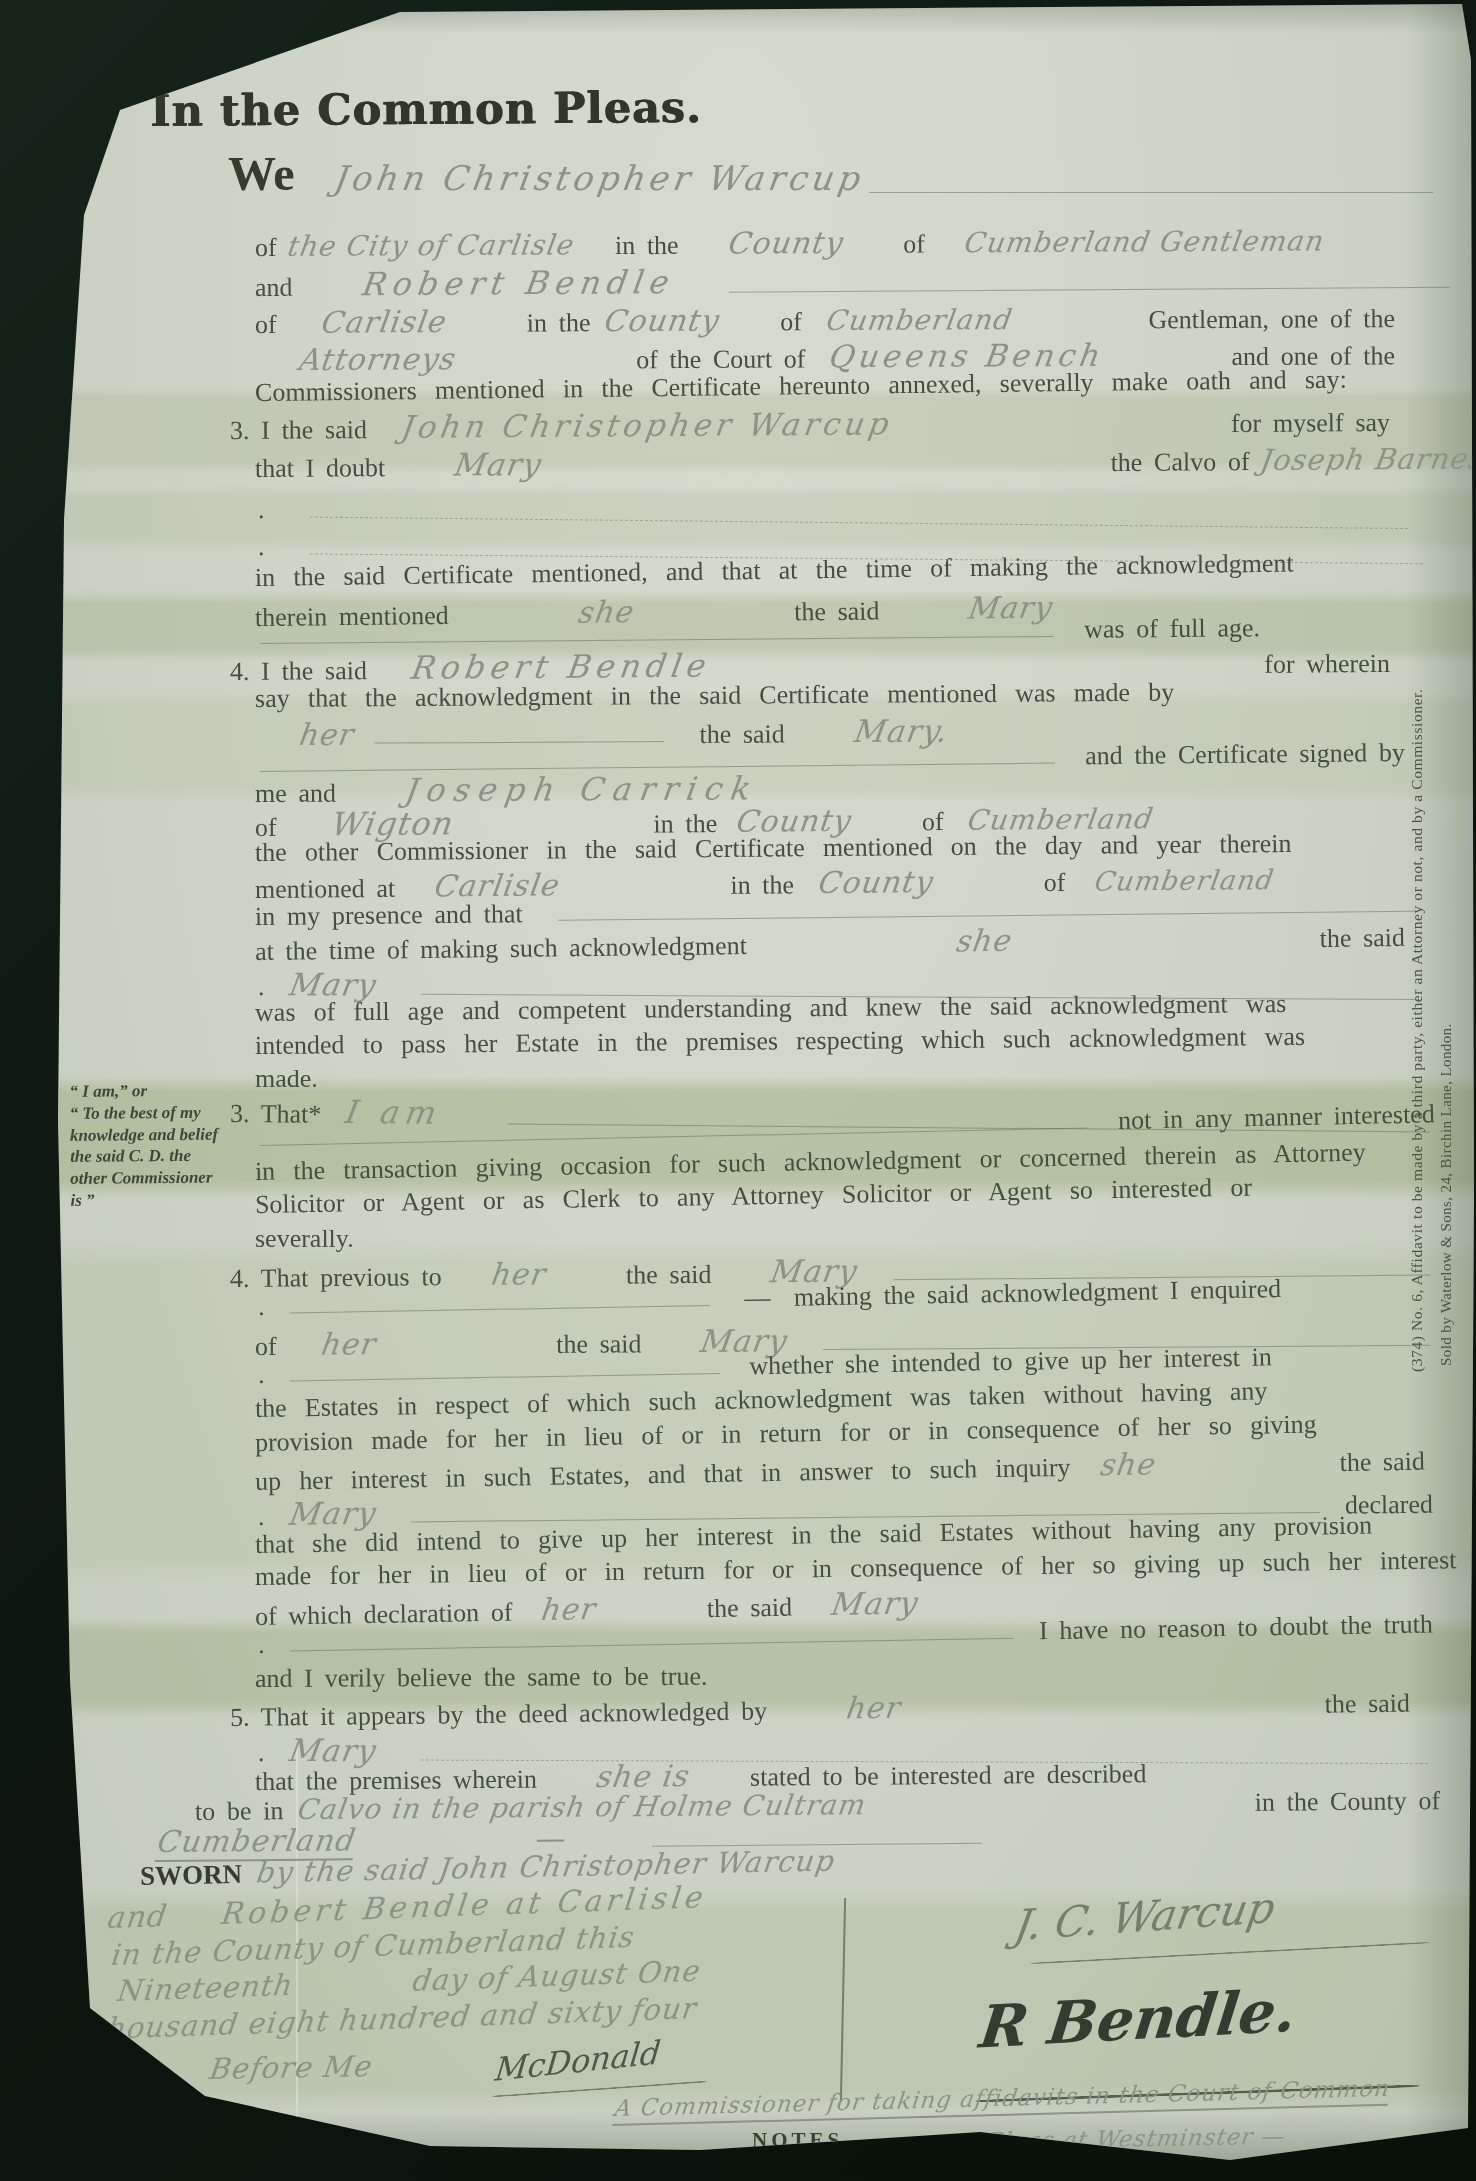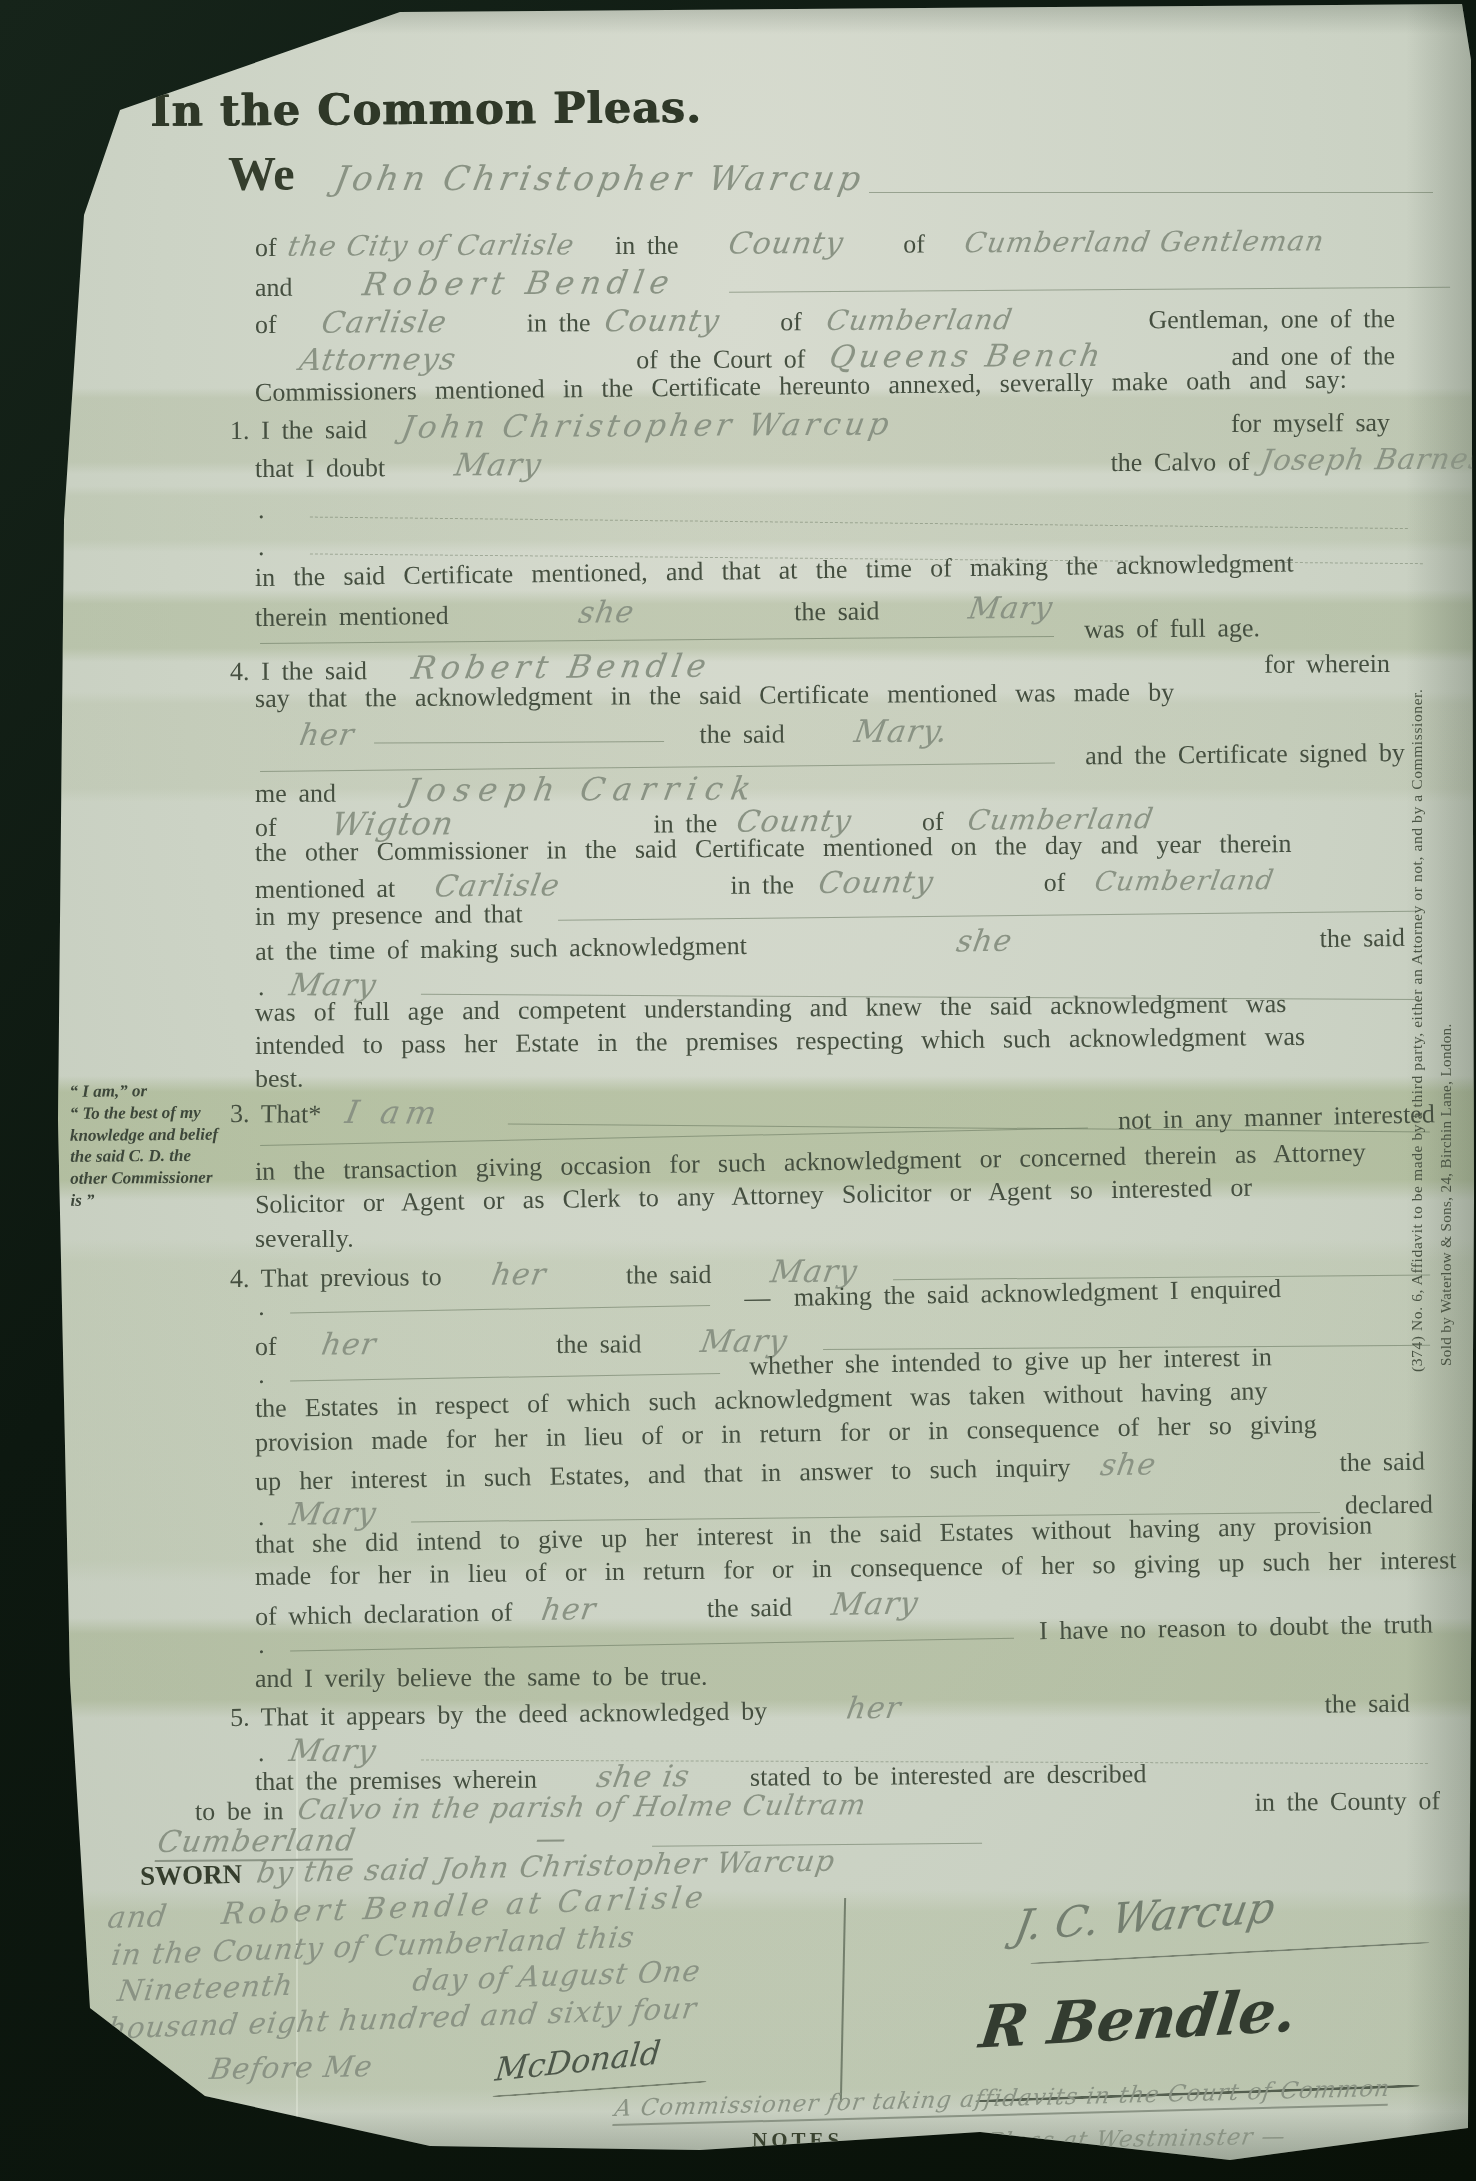--- a/index.html
+++ b/index.html
@@ -81,41 +81,41 @@
     <div id="sworn-divider"></div>
     <div id="paper-crease"></div>
 
     <div id="notes-label">NOTES.</div>
   <div class="line" style="left: 228px; top: 146px; width: 1210px;"><span class="seg p pb" style="font-size: 48px;">We</span><span class="seg gap" style="width: 40px; flex: 0 0 auto;"></span><span class="seg h" style="font-size: 34px; letter-spacing: 4px;">John Christopher Warcup</span><span class="seg fill" style="flex: 1 1 auto;"></span></div>
       <div class="line" style="left: 255px; top: 228px; width: 1215px; transform: rotate(-0.3deg);"><span class="seg p">of </span><span class="seg h" style="font-size: 28px;">the City of Carlisle</span><span class="seg gap" style="width: 40px; flex: 0 0 auto;"></span><span class="seg p">in the</span><span class="seg gap" style="width: 50px; flex: 0 0 auto;"></span><span class="seg h">County</span><span class="seg gap" style="width: 60px; flex: 0 0 auto;"></span><span class="seg p">of</span><span class="seg gap" style="width: 40px; flex: 0 0 auto;"></span><span class="seg h" style="font-size: 28px;">Cumberland Gentleman</span></div>
       <div class="line" style="left: 255px; top: 266px; width: 1200px; transform: rotate(-0.4deg);"><span class="seg p">and</span><span class="seg gap" style="width: 70px; flex: 0 0 auto;"></span><span class="seg h" style="font-size: 32px; letter-spacing: 6px;">Robert Bendle</span><span class="seg gap" style="width: 50px; flex: 0 0 auto;"></span><span class="seg fill" style="flex: 1 1 auto;"></span></div>
       <div class="line" style="left: 255px; top: 305px; width: 1140px; transform: rotate(-0.3deg);"><span class="seg p">of</span><span class="seg gap" style="width: 45px; flex: 0 0 auto;"></span><span class="seg h">Carlisle</span><span class="seg gap" style="width: 80px; flex: 0 0 auto;"></span><span class="seg p">in the</span><span class="seg gap" style="width: 15px; flex: 0 0 auto;"></span><span class="seg h">County</span><span class="seg gap" style="width: 60px; flex: 0 0 auto;"></span><span class="seg p">of</span><span class="seg gap" style="width: 25px; flex: 0 0 auto;"></span><span class="seg h" style="font-size: 28px;">Cumberland</span><span class="seg p" style="margin-left: auto;">Gentleman, one of the</span></div>
       <div class="line" style="left: 300px; top: 341px; width: 1095px; transform: rotate(-0.3deg);"><span class="seg h">Attorneys</span><span class="seg gap" style="width: 180px; flex: 0 0 auto;"></span><span class="seg p">of the Court of</span><span class="seg gap" style="width: 25px; flex: 0 0 auto;"></span><span class="seg h" style="font-size: 31px; letter-spacing: 4px;">Queens Bench</span><span class="seg p" style="margin-left: auto;">and one of the</span></div>
       <div class="line" style="left: 255px; top: 378px; width: 1150px; transform: rotate(-0.7deg);"><span class="seg p sp">Commissioners mentioned in the Certificate hereunto annexed, severally make oath and say:</span></div>
-      <div class="line" style="left: 230px; top: 410px; width: 1160px; transform: rotate(-0.4deg);"><span class="seg p">1. I the said</span><span class="seg gap" style="width: 35px; flex: 0 0 auto;"></span><span class="seg h" style="font-size: 31px; letter-spacing: 4px;">John Christopher Warcup</span><span class="seg p" style="margin-left: auto;">for myself say</span></div>
+      <div class="line" style="left: 230px; top: 410px; width: 1160px; transform: rotate(-0.4deg);"><span class="seg p">3. I the said</span><span class="seg gap" style="width: 35px; flex: 0 0 auto;"></span><span class="seg h" style="font-size: 31px; letter-spacing: 4px;">John Christopher Warcup</span><span class="seg p" style="margin-left: auto;">for myself say</span></div>
       <div class="line" style="left: 255px; top: 448px; width: 1230px; transform: rotate(-0.4deg);"><span class="seg p">that I doubt</span><span class="seg gap" style="width: 70px; flex: 0 0 auto;"></span><span class="seg h" style="font-size: 31px;">Mary</span><span class="seg p" style="margin-left: auto;">the Calvo of </span><span class="seg h" style="font-size: 29px;">Joseph Barnes</span></div>
       <div class="line" style="left: 258px; top: 495px; width: 1155px; transform: rotate(0.6deg);"><span class="seg p">.</span><span class="seg gap" style="width: 40px; flex: 0 0 auto;"></span><span class="seg fill dotted" style="flex: 1 1 auto;"></span></div>
       <div class="line" style="left: 258px; top: 532px; width: 1170px; transform: rotate(0.5deg);"><span class="seg p">.</span><span class="seg gap" style="width: 40px; flex: 0 0 auto;"></span><span class="seg fill dotted" style="flex: 1 1 auto;"></span></div>
       <div class="line" style="left: 255px; top: 563px; width: 1150px; transform: rotate(-0.8deg);"><span class="seg p sp">in the said Certificate mentioned, and that at the time of making the acknowledgment</span></div>
       <div class="line" style="left: 255px; top: 598px; width: 1150px; transform: rotate(-0.6deg);"><span class="seg p">therein mentioned</span><span class="seg gap" style="width: 130px; flex: 0 0 auto;"></span><span class="seg h">she</span><span class="seg gap" style="width: 160px; flex: 0 0 auto;"></span><span class="seg p">the said</span><span class="seg gap" style="width: 90px; flex: 0 0 auto;"></span><span class="seg h">Mary</span></div>
       <div class="line" style="left: 255px; top: 622px; width: 1115px; transform: rotate(-0.5deg);"><span class="seg fill" style="flex: 1 1 auto;"></span><span class="seg gap" style="width: 25px; flex: 0 0 auto;"></span><span class="seg p">was of full age.</span><span class="seg gap" style="width: 110px; flex: 0 0 auto;"></span></div>
       <div class="line" style="left: 230px; top: 650px; width: 1160px; transform: rotate(-0.4deg);"><span class="seg p">4. I the said</span><span class="seg gap" style="width: 45px; flex: 0 0 auto;"></span><span class="seg h" style="font-size: 32px; letter-spacing: 5px;">Robert Bendle</span><span class="seg p" style="margin-left: auto;">for wherein</span></div>
       <div class="line" style="left: 255px; top: 684px; width: 1150px; transform: rotate(-0.4deg);"><span class="seg p sp">say that the acknowledgment in the said Certificate mentioned was made by</span></div>
       <div class="line" style="left: 300px; top: 716px; width: 1000px; transform: rotate(-0.3deg);"><span class="seg h">her</span><span class="seg gap" style="width: 15px; flex: 0 0 auto;"></span><span class="seg fill" style="width: 290px; flex: 0 0 auto;"></span><span class="seg gap" style="width: 30px; flex: 0 0 auto;"></span><span class="seg p">the said</span><span class="seg gap" style="width: 70px; flex: 0 0 auto;"></span><span class="seg h" style="font-size: 31px;">Mary.</span></div>
       <div class="line" style="left: 255px; top: 750px; width: 1150px; transform: rotate(-0.6deg);"><span class="seg fill" style="flex: 1 1 auto;"></span><span class="seg gap" style="width: 25px; flex: 0 0 auto;"></span><span class="seg p">and the Certificate signed by</span></div>
       <div class="line" style="left: 255px; top: 772px; width: 900px; transform: rotate(-0.3deg);"><span class="seg p">me and</span><span class="seg gap" style="width: 70px; flex: 0 0 auto;"></span><span class="seg h" style="font-size: 32px; letter-spacing: 8px;">Joseph Carrick</span></div>
       <div class="line" style="left: 255px; top: 806px; width: 1195px; transform: rotate(-0.5deg);"><span class="seg p">of</span><span class="seg gap" style="width: 55px; flex: 0 0 auto;"></span><span class="seg h" style="font-size: 32px;">Wigton</span><span class="seg gap" style="width: 200px; flex: 0 0 auto;"></span><span class="seg p">in the</span><span class="seg gap" style="width: 20px; flex: 0 0 auto;"></span><span class="seg h">County</span><span class="seg gap" style="width: 70px; flex: 0 0 auto;"></span><span class="seg p">of</span><span class="seg gap" style="width: 25px; flex: 0 0 auto;"></span><span class="seg h" style="font-size: 28px;">Cumberland</span></div>
       <div class="line" style="left: 255px; top: 838px; width: 1150px; transform: rotate(-0.5deg);"><span class="seg p sp">the other Commissioner in the said Certificate mentioned on the day and year therein</span></div>
       <div class="line" style="left: 255px; top: 870px; width: 1195px; transform: rotate(-0.5deg);"><span class="seg p">mentioned at</span><span class="seg gap" style="width: 40px; flex: 0 0 auto;"></span><span class="seg h">Carlisle</span><span class="seg gap" style="width: 170px; flex: 0 0 auto;"></span><span class="seg p">in the</span><span class="seg gap" style="width: 25px; flex: 0 0 auto;"></span><span class="seg h">County</span><span class="seg gap" style="width: 110px; flex: 0 0 auto;"></span><span class="seg p">of</span><span class="seg gap" style="width: 30px; flex: 0 0 auto;"></span><span class="seg h" style="font-size: 27px;">Cumberland</span></div>
       <div class="line" style="left: 255px; top: 902px; width: 1165px; transform: rotate(-0.6deg);"><span class="seg p">in my presence and that</span><span class="seg gap" style="width: 30px; flex: 0 0 auto;"></span><span class="seg fill" style="flex: 1 1 auto;"></span></div>
       <div class="line" style="left: 255px; top: 932px; width: 1150px; transform: rotate(-0.7deg);"><span class="seg p">at the time of making such acknowledgment</span><span class="seg gap" style="width: 210px; flex: 0 0 auto;"></span><span class="seg h">she</span><span class="seg p" style="margin-left: auto;">the said</span></div>
       <div class="line" style="left: 258px; top: 966px; width: 1165px; transform: rotate(0.3deg);"><span class="seg p">.</span><span class="seg gap" style="width: 25px; flex: 0 0 auto;"></span><span class="seg h" style="font-size: 31px;">Mary</span><span class="seg gap" style="width: 40px; flex: 0 0 auto;"></span><span class="seg fill" style="flex: 1 1 auto;"></span></div>
       <div class="line" style="left: 255px; top: 998px; width: 1150px; transform: rotate(-0.5deg);"><span class="seg p sp">was of full age and competent understanding and knew the said acknowledgment was</span></div>
       <div class="line" style="left: 255px; top: 1031px; width: 1150px; transform: rotate(-0.5deg);"><span class="seg p sp">intended to pass her Estate in the premises respecting which such acknowledgment was</span></div>
-      <div class="line" style="left: 255px; top: 1064px; width: 400px;"><span class="seg p">best.</span></div>
+      <div class="line" style="left: 255px; top: 1064px; width: 400px;"><span class="seg p">made.</span></div>
       <div class="line" style="left: 230px; top: 1092px; width: 1205px; transform: rotate(0.5deg);"><span class="seg p">3. That*</span><span class="seg gap" style="width: 25px; flex: 0 0 auto;"></span><span class="seg h" style="font-size: 32px; letter-spacing: 6px;">I am</span><span class="seg gap" style="width: 60px; flex: 0 0 auto;"></span><span class="seg fill" style="flex: 1 1 auto;"></span></div>
       <div class="line" style="left: 255px; top: 1124px; width: 1180px; transform: rotate(-1.2deg);"><span class="seg fill" style="flex: 1 1 auto;"></span><span class="seg gap" style="width: 25px; flex: 0 0 auto;"></span><span class="seg p">not in any manner interested</span></div>
       <div class="line" style="left: 255px; top: 1157px; width: 1150px; transform: rotate(-1deg);"><span class="seg p sp">in the transaction giving occasion for such acknowledgment or concerned therein as Attorney</span></div>
       <div class="line" style="left: 255px; top: 1190px; width: 1150px; transform: rotate(-1deg);"><span class="seg p sp">Solicitor or Agent or as Clerk to any Attorney Solicitor or Agent so interested or</span></div>
       <div class="line" style="left: 255px; top: 1224px; width: 400px;"><span class="seg p">severally.</span></div>
       <div class="line" style="left: 230px; top: 1258px; width: 1205px; transform: rotate(-0.5deg);"><span class="seg p">4. That previous to</span><span class="seg gap" style="width: 50px; flex: 0 0 auto;"></span><span class="seg h">her</span><span class="seg gap" style="width: 80px; flex: 0 0 auto;"></span><span class="seg p">the said</span><span class="seg gap" style="width: 60px; flex: 0 0 auto;"></span><span class="seg h" style="font-size: 31px;">Mary</span><span class="seg gap" style="width: 30px; flex: 0 0 auto;"></span><span class="seg fill" style="flex: 1 1 auto;"></span></div>
       <div class="line" style="left: 258px; top: 1292px; width: 1175px; transform: rotate(-1deg);"><span class="seg p">.</span><span class="seg gap" style="width: 20px; flex: 0 0 auto;"></span><span class="seg fill" style="width: 420px; flex: 0 0 auto;"></span><span class="seg gap" style="width: 30px; flex: 0 0 auto;"></span><span class="seg p">—  making the said acknowledgment I enquired</span></div>
       <div class="line" style="left: 255px; top: 1326px; width: 1180px; transform: rotate(-0.4deg);"><span class="seg p">of</span><span class="seg gap" style="width: 45px; flex: 0 0 auto;"></span><span class="seg h">her</span><span class="seg gap" style="width: 180px; flex: 0 0 auto;"></span><span class="seg p">the said</span><span class="seg gap" style="width: 60px; flex: 0 0 auto;"></span><span class="seg h" style="font-size: 31px;">Mary</span><span class="seg gap" style="width: 30px; flex: 0 0 auto;"></span><span class="seg fill" style="flex: 1 1 auto;"></span></div>
       <div class="line" style="left: 258px; top: 1360px; width: 1175px; transform: rotate(-1deg);"><span class="seg p">.</span><span class="seg gap" style="width: 20px; flex: 0 0 auto;"></span><span class="seg fill" style="width: 430px; flex: 0 0 auto;"></span><span class="seg gap" style="width: 25px; flex: 0 0 auto;"></span><span class="seg p">whether she intended to give up her interest in</span></div>
       <div class="line" style="left: 255px; top: 1394px; width: 1150px; transform: rotate(-1deg);"><span class="seg p sp">the Estates in respect of which such acknowledgment was taken without having any</span></div>

